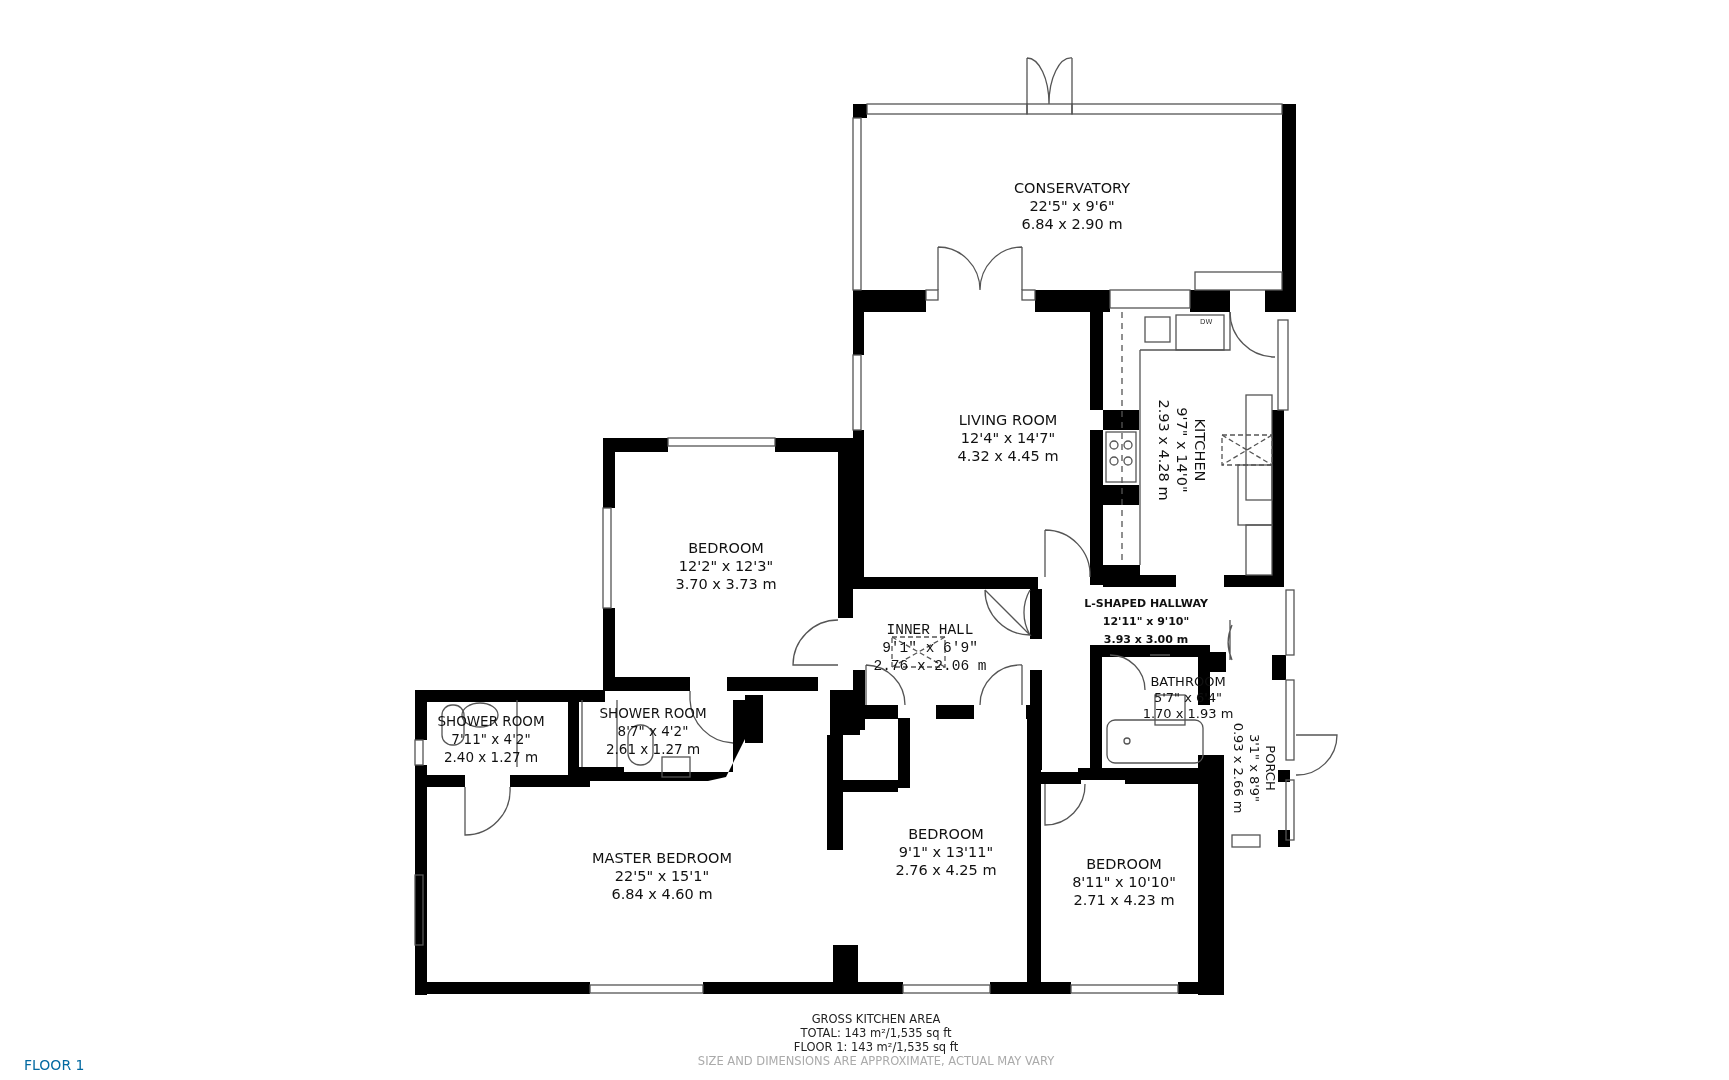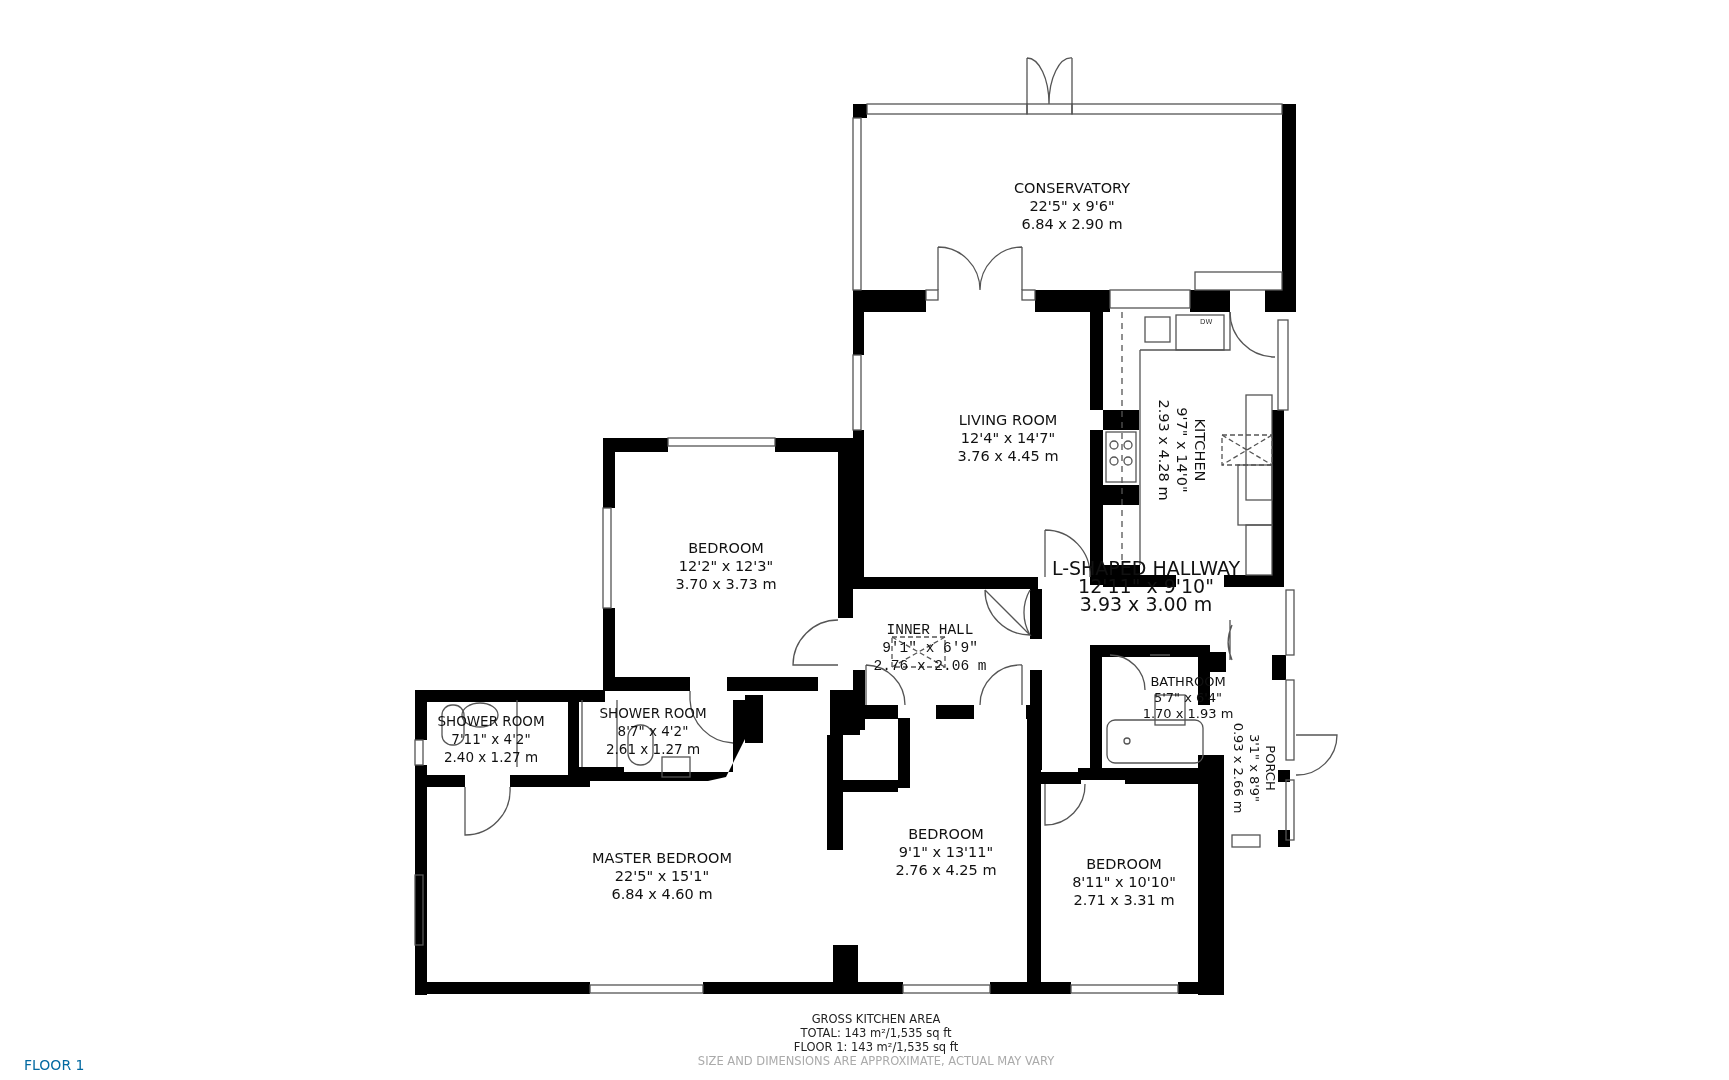--- a/index.html
+++ b/index.html
@@ -174,38 +174,38 @@
 </svg>
 
 <div class="lbl" style="left:1072px;top:206px;">
   <div>CONSERVATORY</div>
   <div>22'5" x 9'6"</div>
   <div>6.84 x 2.90 m</div>
 </div>
 <div class="lbl" style="left:968px;top:438px;margin-left:40px;">
   <div>LIVING ROOM</div>
   <div>12'4" x 14'7"</div>
-  <div>3.76 x 4.45 m</div>
+  <div>4.32 x 4.45 m</div>
 </div>
 <div class="lbl rot" style="left:1182px;top:450px;">
   <div>KITCHEN</div>
   <div>9'7" x 14'0"</div>
   <div>2.93 x 4.28 m</div>
 </div>
 <div class="lbl" style="left:726px;top:566px;">
   <div>BEDROOM</div>
   <div>12'2" x 12'3"</div>
   <div>3.70 x 3.73 m</div>
 </div>
 <div class="lbl" style="left:930px;top:648px;font-family:Liberation Mono, monospace;">
   <div>INNER HALL</div>
   <div>9'1" x 6'9"</div>
   <div>2.76 x 2.06 m</div>
 </div>
-<div class="lbl" style="left:1146px;top:586px;font-size:19px;">
+<div class="lbl" style="left:1146px;top:622px;font-size:11px;font-weight:bold;">
   <div>L-SHAPED HALLWAY</div>
   <div>12'11" x 9'10"</div>
   <div>3.93 x 3.00 m</div>
 </div>
 <div class="lbl" style="left:1140px;top:698px;font-size:13px;line-height:16px;margin-left:48px;">
   <div>BATHROOM</div>
   <div>5'7" x 6'4"</div>
   <div>1.70 x 1.93 m</div>
 </div>
 <div class="lbl rot" style="left:1254px;top:768px;font-size:13px;line-height:16px;">
@@ -229,21 +229,21 @@
   <div>6.84 x 4.60 m</div>
 </div>
 <div class="lbl" style="left:946px;top:852px;">
   <div>BEDROOM</div>
   <div>9'1" x 13'11"</div>
   <div>2.76 x 4.25 m</div>
 </div>
 <div class="lbl" style="left:1124px;top:882px;">
   <div>BEDROOM</div>
   <div>8'11" x 10'10"</div>
-  <div>2.71 x 3.31 m</div>
+  <div>2.71 x 4.23 m</div>
 </div>
 
 <div class="foot">
   <div>GROSS KITCHEN AREA</div>
   <div>TOTAL: 143 m²/1,535 sq ft</div>
   <div>FLOOR 1: 143 m²/1,535 sq ft</div>
   <div class="disc">SIZE AND DIMENSIONS ARE APPROXIMATE, ACTUAL MAY VARY</div>
 </div>
 <div class="floor">FLOOR 1</div>
 

